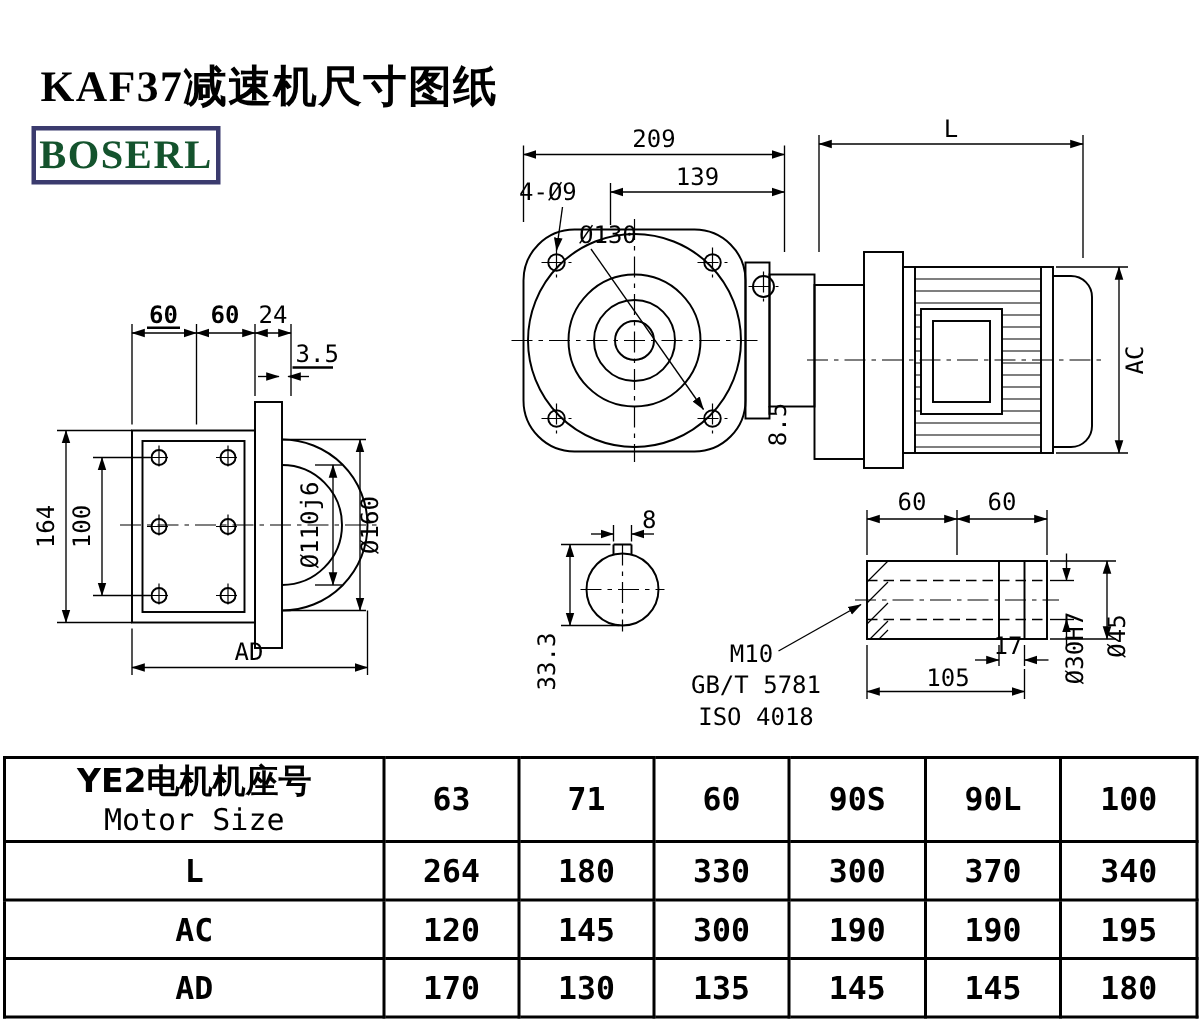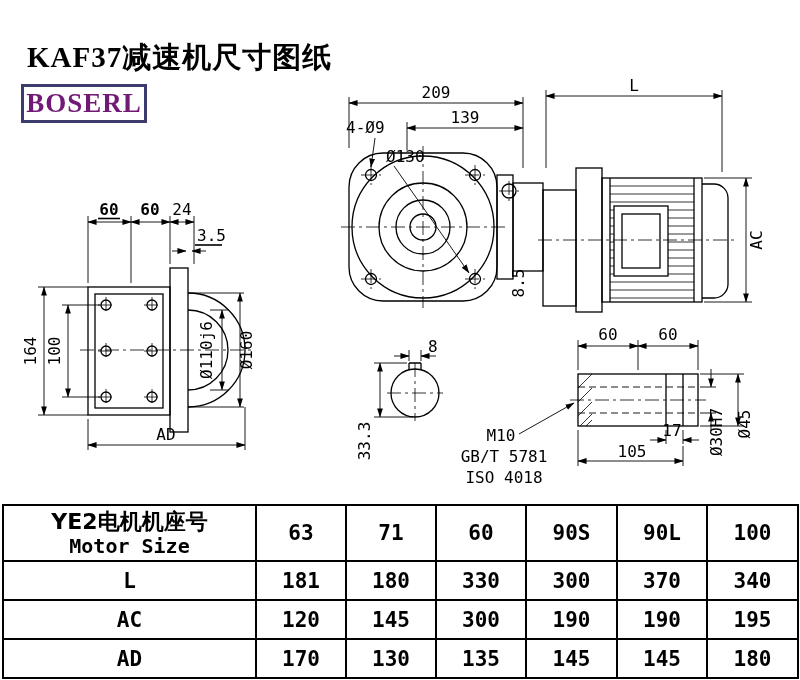--- a/index.html
+++ b/index.html
@@ -3,32 +3,32 @@
 <meta charset="utf-8">
 <style>
   html,body{margin:0;padding:0;}
   body{width:800px;height:680px;background:#ffffff;position:relative;overflow:hidden;
        font-family:"DejaVu Sans Mono",monospace;color:#000;}
   .title{position:absolute;left:27px;top:12px;font-family:"Liberation Serif",serif;
          font-weight:bold;font-size:29px;letter-spacing:1px;white-space:nowrap;margin-top:26px;}
   .logo{position:absolute;left:21px;top:84px;width:120px;height:33px;
         border:3px solid #3b3b6e;display:flex;align-items:center;justify-content:center;background:#fff;}
   .logo span{font-family:"Liberation Serif",serif;font-weight:bold;font-size:27px;
-             color:#701a75;letter-spacing:1px;}
+             color:#14532d;letter-spacing:1px;}
   svg.drawing{position:absolute;left:0;top:0;}
   .dt{font-family:"DejaVu Sans Mono",monospace;font-size:16px;fill:#000;stroke:none;font-weight:normal;}
   .dt.b{font-weight:bold;}
   table.dim{position:absolute;left:2px;top:504px;width:795px;border-collapse:collapse;
             table-layout:fixed;text-align:center;background:#fff;}
   table.dim td{border:2px solid #000;padding:0;font-size:21px;font-weight:bold;
                font-family:"DejaVu Sans Mono",monospace;vertical-align:middle;margin-left:24px;}
   table.dim tr.hdr{height:56px;}
   table.dim tr.row{height:39px;}
   .hdr-cn{font-size:22px;font-weight:bold;font-family:"DejaVu Sans",sans-serif;line-height:1.15;}
-  .hdr-en{font-size:20px;font-weight:bold;line-height:1.1;}
+  .hdr-en{font-size:20px;font-weight:normal;line-height:1.1;}
 </style>
 </head>
 <body>
 
 <div class="title">KAF37减速机尺寸图纸</div>
 
 <div class="logo">
   <span>BOSERL</span>
 </div>
 
@@ -242,21 +242,21 @@
     </td>
     <td>63</td>
     <td>71</td>
     <td>60</td>
     <td>90S</td>
     <td>90L</td>
     <td>100</td>
   </tr>
   <tr class="row">
     <td>L</td>
-    <td>181</td>
+    <td>264</td>
     <td>180</td>
     <td>330</td>
     <td>300</td>
     <td>370</td>
     <td>340</td>
   </tr>
   <tr class="row">
     <td>AC</td>
     <td>120</td>
     <td>145</td>

